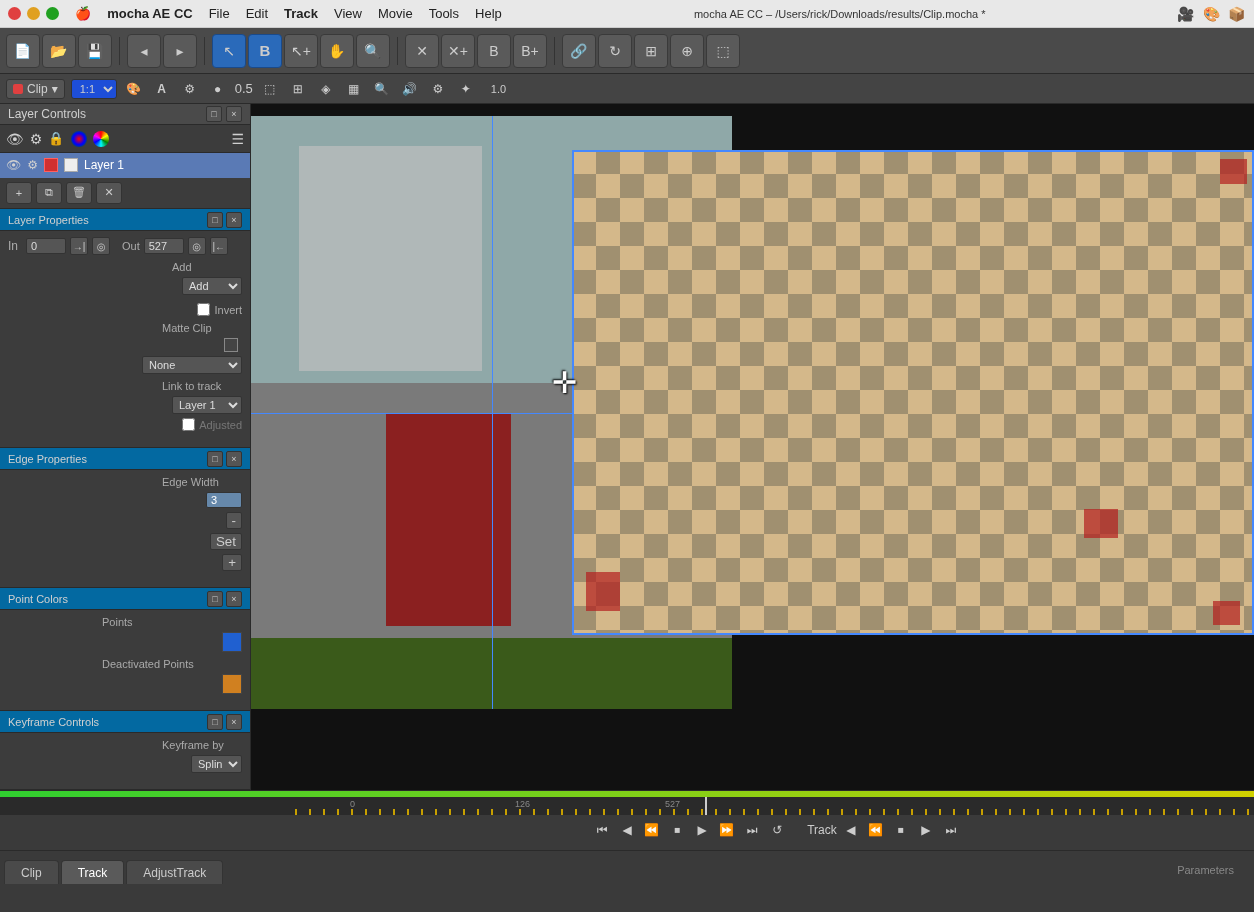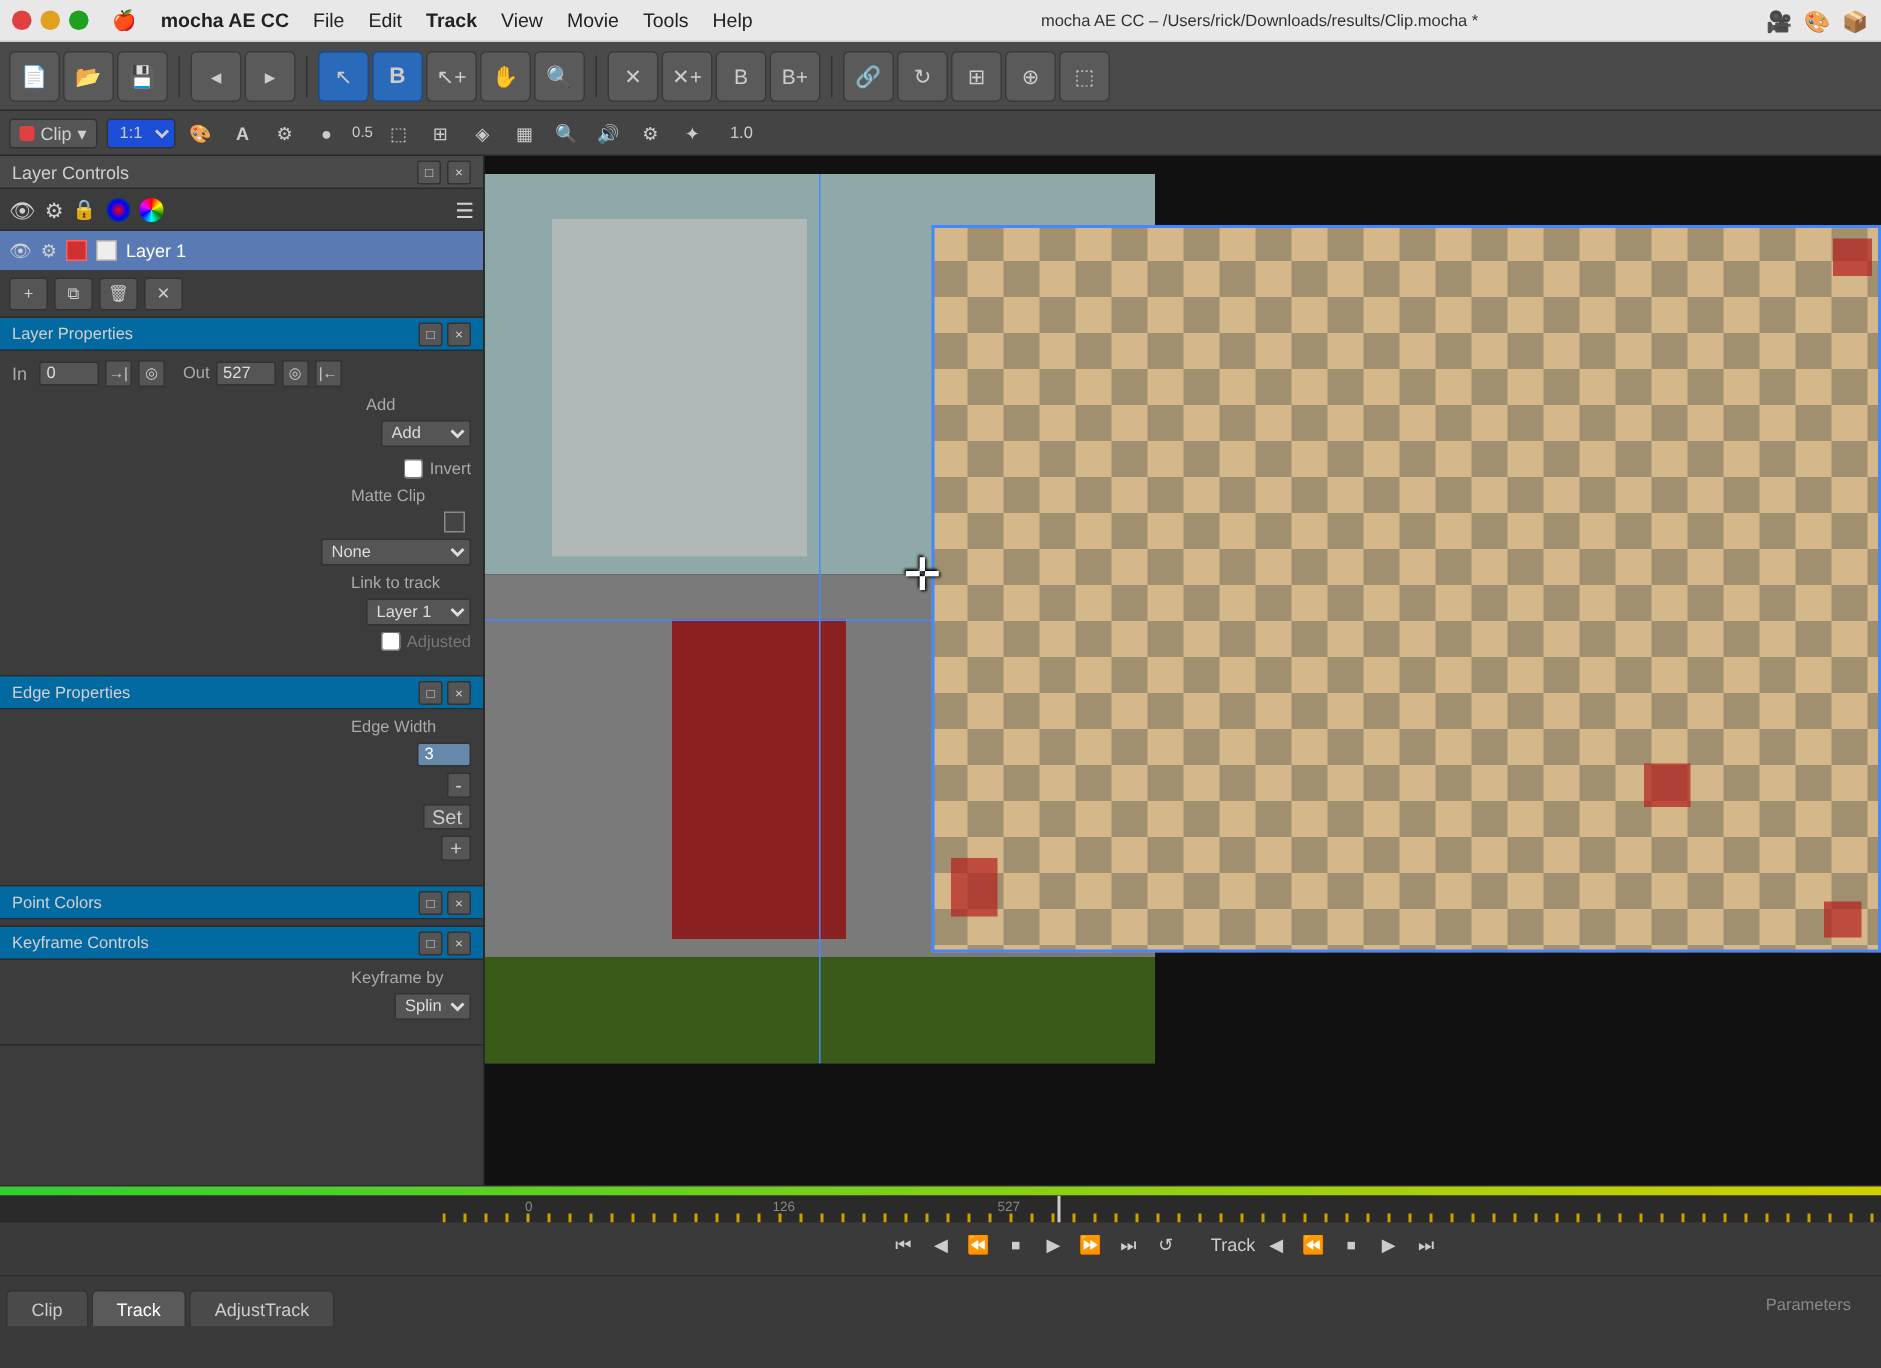--- a/index.html
+++ b/index.html
@@ -108,21 +108,21 @@
       width: 22px; height: 22px;
       background: transparent;
       border: 1px solid transparent;
       border-radius: 3px;
       display: flex; align-items: center; justify-content: center;
       cursor: pointer; color: #ccc; font-size: 12px;
     }
 
     
     .left-panel {
-      width: 323px;
+      width: 251px;
       background: #3c3c3c;
       border-right: 1px solid #2a2a2a;
       display: flex;
       flex-direction: column;
       overflow-y: auto;
     }
     .panel-header-icons {
       display: flex; gap: 4px; align-items: center;
     }
 
@@ -411,21 +411,21 @@
     <span>▾</span>
   </div>
   <select class="ratio-select">
     <option>1:1</option>
   </select>
 
   <div class="toolbar2-btn">🎨</div>
   <div class="toolbar2-btn" style="font-weight:bold;">A</div>
   <div class="toolbar2-btn">⚙</div>
   <div class="toolbar2-btn">●</div>
-  <span style="font-size:10px; color:#ccc;">0.5</span>
+  <span style="font-size:13px; color:#ccc;">0.5</span>
   <div class="toolbar2-btn">⬚</div>
   <div class="toolbar2-btn">⊞</div>
   <div class="toolbar2-btn">◈</div>
   <div class="toolbar2-btn">▦</div>
   <div class="toolbar2-btn">🔍</div>
   <div class="toolbar2-btn">🔊</div>
   <div class="toolbar2-btn">⚙</div>
   <div class="toolbar2-btn">✦</div>
   <span style="font-size:11px; color:#ccc; margin-left:8px;">1.0</span>
 </div>
@@ -540,20 +540,30 @@
         </div>
       </div>
     </div>
 
     <div class="section">
       <div class="section-header">
         <span>Point Colors</span>
         <div style="display:flex; gap:3px;">
           <span class="small-square-btn">□</span>
           <span class="small-square-btn">×</span>
+        </div>
+      </div>
+      <div class="section-content">
+        <div class="prop-row">
+          <span style="color:#aaa; font-size:11px; min-width:140px;">Points</span>
+          <div class="color-swatch-blue"></div>
+        </div>
+        <div class="prop-row">
+          <span style="color:#aaa; font-size:11px; min-width:140px;">Deactivated Points</span>
+          <div class="color-swatch-orange"></div>
         </div>
       </div>
     </div>
 
     <div class="section">
       <div class="section-header">
         <span>Keyframe Controls</span>
         <div style="display:flex; gap:3px;">
           <span class="small-square-btn">□</span>
           <span class="small-square-btn">×</span>

